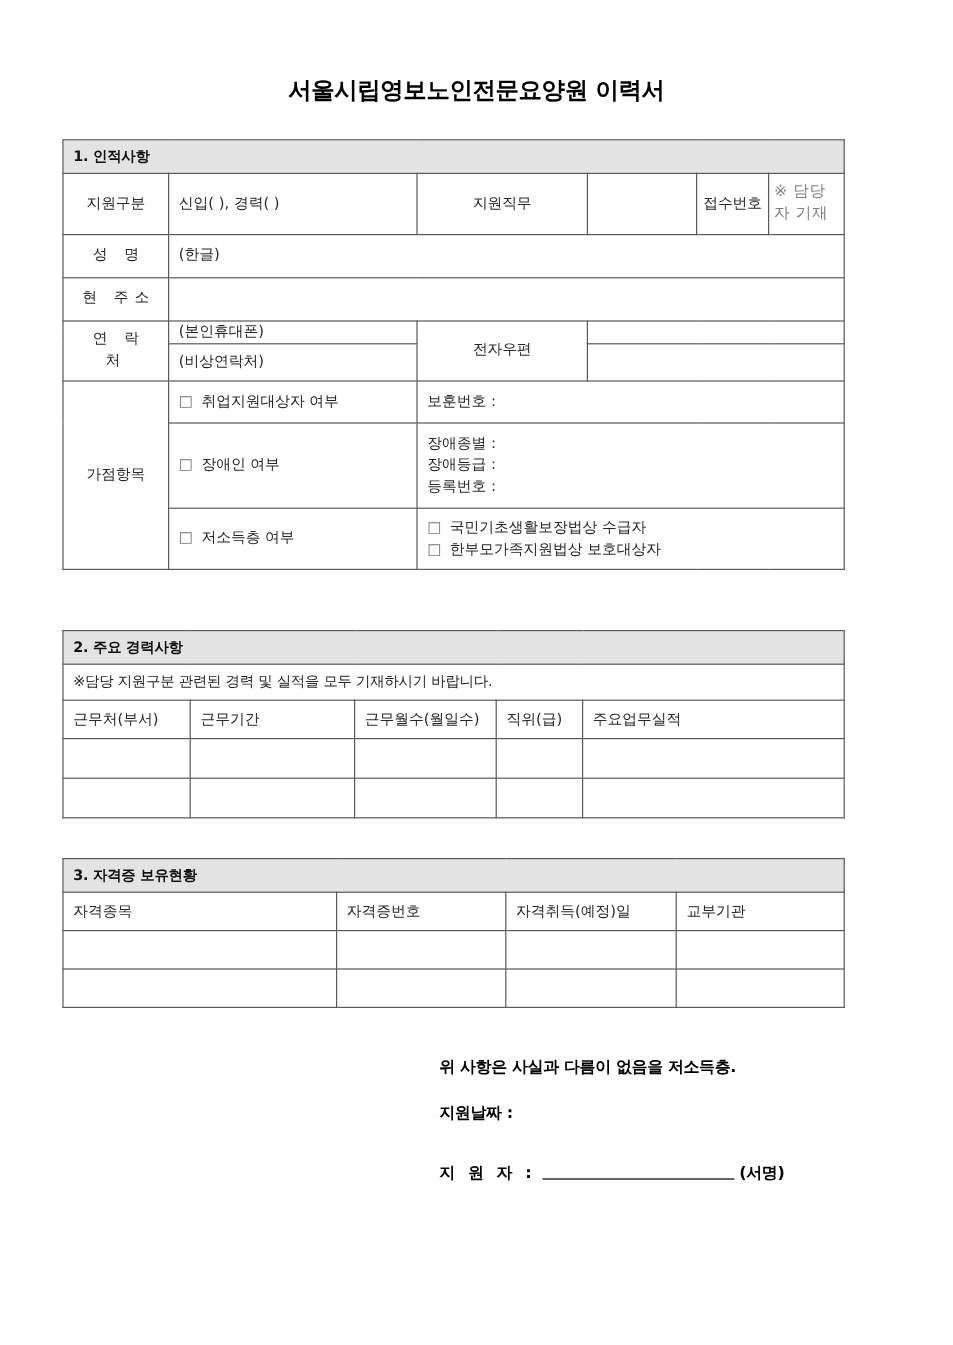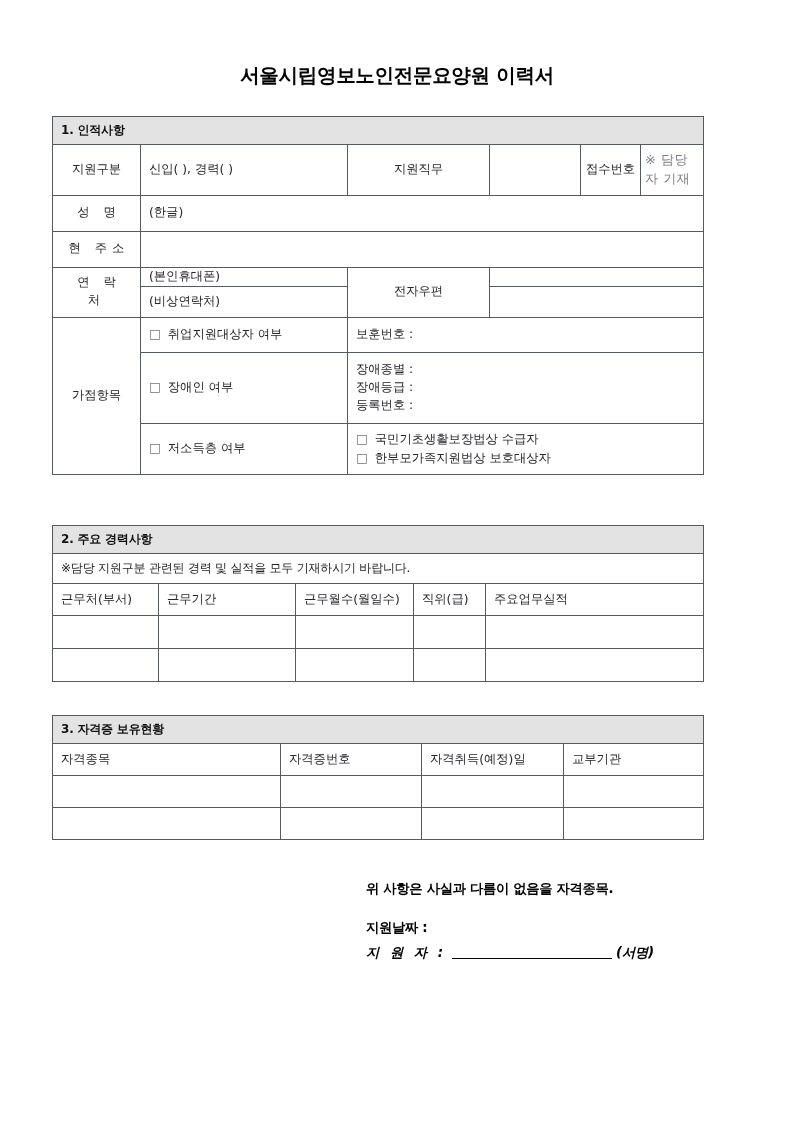--- a/index.html
+++ b/index.html
@@ -96,25 +96,23 @@
   .footer {
     position: absolute;
     left: 366px;
     top: 880px;
     font-size: 13.3px;
     font-weight: bold;
     color: #000;
     letter-spacing: -0.3px;
   }
   .footer .confirm { margin-bottom: 21px; }
-  .footer .date-line { margin-bottom: 7px; }
+  .footer .date-line { margin-bottom: 32px; }
   .footer .sign-row {
     display: flex;
-    align-items: flex-end;
-    font-style: italic;
   }
   .sign-label { letter-spacing: 3px; }
   .sign-rule {
     display: inline-block;
     width: 160px;
     border-bottom: 1.6px solid #000;
     margin: 0 4px 3px 6px;
     height: 13px;
   }
 </style>
@@ -263,21 +261,21 @@
       <tr>
         <td style="height:31px"></td>
         <td></td>
         <td></td>
         <td></td>
       </tr>
     </tbody>
   </table>
 
   <div class="footer">
-    <div class="confirm">위 사항은 사실과 다름이 없음을 자격종목.</div>
+    <div class="confirm">위 사항은 사실과 다름이 없음을 저소득층.</div>
     <div class="date-line">지원날짜 :</div>
     <div class="sign-row">
       <span class="sign-label">지 원 자 :</span>
       <span class="sign-rule"></span>
       <span>(서명)</span>
     </div>
   </div>
 
 </div>
 

